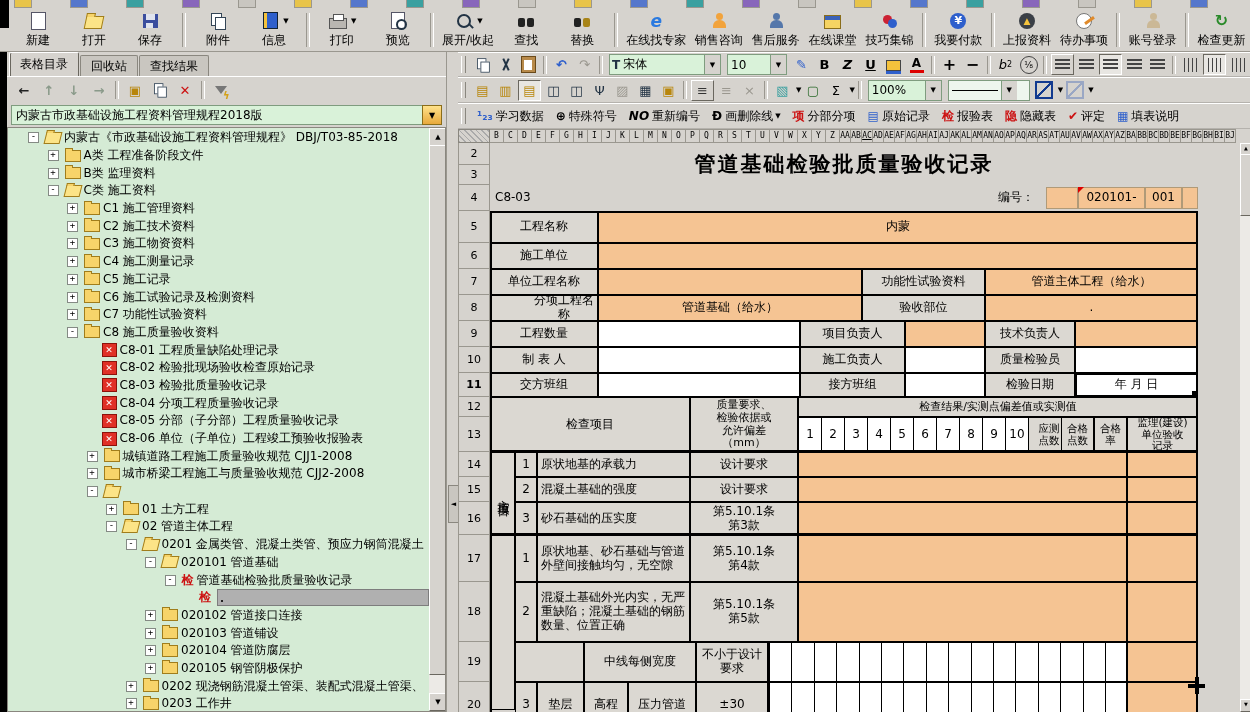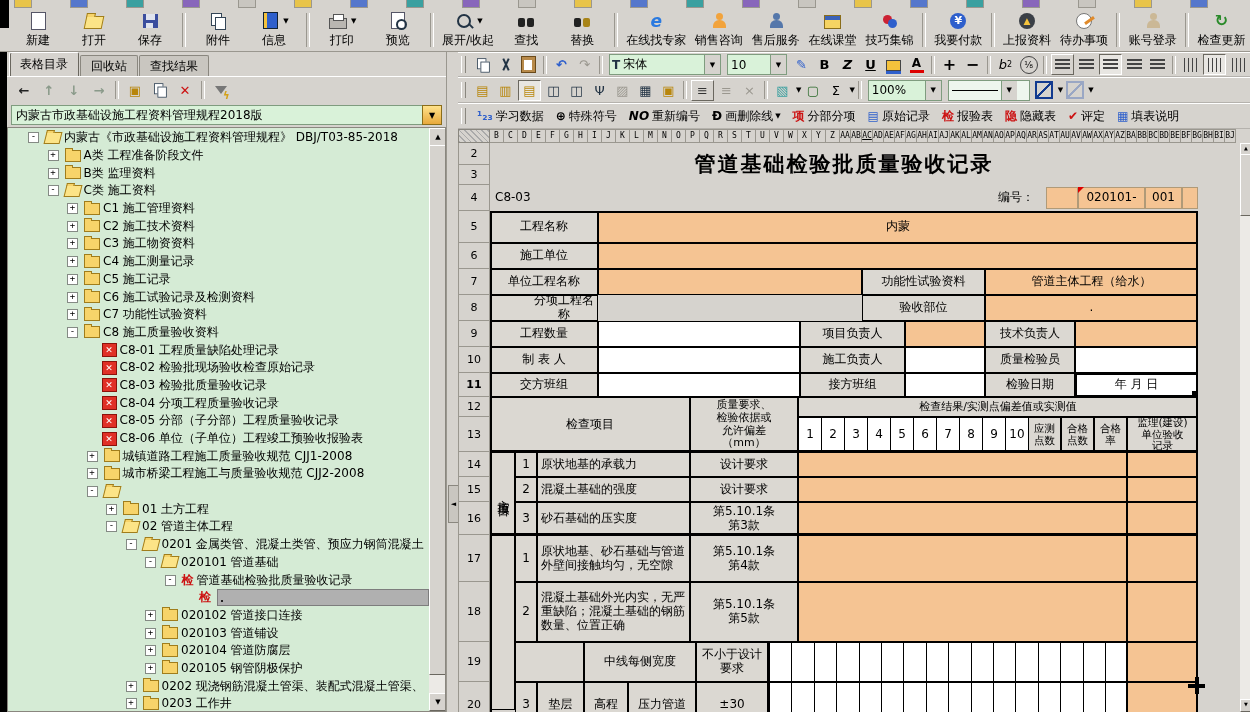--- a/index.html
+++ b/index.html
@@ -819,20 +819,21 @@
           <div class="cell o nb2" style="left: 692px; top: 44px; width: 16px; height: 22px;"></div>
           <div class="cell " style="left: 0px; top: 68px; width: 108px; height: 32px;">工程名称</div>
           <div class="cell o" style="left: 108px; top: 68px; width: 600px; height: 32px;">内蒙</div>
           <div class="cell " style="left: 0px; top: 100px; width: 108px; height: 26px;">施工单位</div>
           <div class="cell o" style="left: 108px; top: 100px; width: 600px; height: 26px;"></div>
           <div class="cell " style="left: 0px; top: 126px; width: 108px; height: 26px;">单位工程名称</div>
           <div class="cell o" style="left: 108px; top: 126px; width: 264px; height: 26px;"></div>
           <div class="cell " style="left: 372px; top: 126px; width: 123px; height: 26px;">功能性试验资料</div>
           <div class="cell o" style="left: 495px; top: 126px; width: 213px; height: 26px;">管道主体工程（给水）</div>
           <div class="cell " style="left: 0px; top: 152px; width: 108px; height: 26px; padding-left: 40px;">分项工程名称</div>
+          <div class="cell o" style="left: 108px; top: 152px; width: 264px; height: 26px;">管道基础（给水）</div>
           <div class="cell " style="left: 372px; top: 152px; width: 123px; height: 26px;">验收部位</div>
           <div class="cell o" style="left: 495px; top: 152px; width: 213px; height: 26px;">.</div>
           <div class="cell " style="left: 0px; top: 178px; width: 108px; height: 26px;">工程数量</div>
           <div class="cell w" style="left: 108px; top: 178px; width: 202px; height: 26px;"></div>
           <div class="cell " style="left: 310px; top: 178px; width: 105px; height: 26px;">项目负责人</div>
           <div class="cell o" style="left: 415px; top: 178px; width: 80px; height: 26px;"></div>
           <div class="cell " style="left: 495px; top: 178px; width: 90px; height: 26px;">技术负责人</div>
           <div class="cell o" style="left: 585px; top: 178px; width: 123px; height: 26px;"></div>
           <div class="cell " style="left: 0px; top: 204px; width: 108px; height: 26px;">制  表  人</div>
           <div class="cell w" style="left: 108px; top: 204px; width: 202px; height: 26px;"></div>
@@ -845,21 +846,21 @@
           <div class="cell " style="left: 310px; top: 230px; width: 105px; height: 24px;">接方班组</div>
           <div class="cell w" style="left: 415px; top: 230px; width: 80px; height: 24px;"></div>
           <div class="cell " style="left: 495px; top: 230px; width: 90px; height: 24px;">检验日期</div>
           <div class="cell w sel" style="left: 585px; top: 230px; width: 123px; height: 24px;">年   月   日</div>
           <div class="cell " style="left: 0px; top: 254px; width: 200px; height: 55px;">检查项目</div>
           <div class="cell pl s" style="left: 200px; top: 254px; width: 108px; height: 55px;">质量要求、
 检验依据或
 允许偏差
 （mm）</div>
           <div class="cell s" style="left: 308px; top: 254px; width: 400px; height: 20px;">检查结果/实测点偏差值或实测值</div>
-          <div class="cell pl xs" style="left: 538px; top: 274px; width: 33px; height: 35px;">应测
+          <div class="cell pl xs" style="left: 538px; top: 274px; width: 42px; height: 35px;">应测
 点数</div>
           <div class="cell pl xs" style="left: 571px; top: 274px; width: 33px; height: 35px;">合格
 点数</div>
           <div class="cell pl xs" style="left: 604px; top: 274px; width: 33px; height: 35px;">合格
 率</div>
           <div class="cell pl xs" style="left: 637px; top: 274px; width: 71px; height: 35px;">监理(建设)
 单位验收
 记录</div>
           <div class="cell vert" style="left: 0px; top: 309px; width: 25px; height: 83px;">主控项目</div>
           <div class="cell " style="left: 25px; top: 309px; width: 22px; height: 25px;">1</div>

